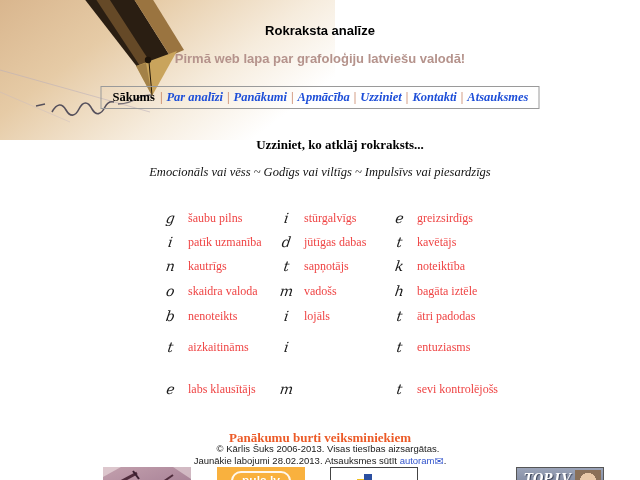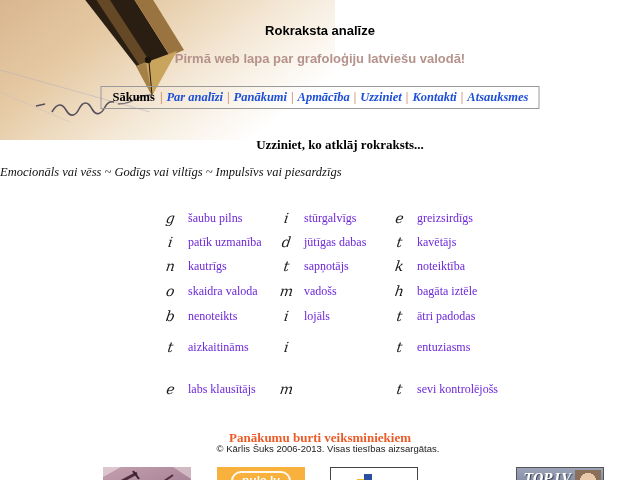--- a/index.html
+++ b/index.html
@@ -19,34 +19,34 @@
   
   #main-nav{top:86px;left:50%;transform:translateX(-50%);white-space:nowrap;
             border:1px solid #9a9a9a;padding:3px 9px;background:transparent;
             font-size:12.5px;font-weight:bold;z-index:5;}
   #main-nav .current{color:#000000;padding:0 2px;}
   #main-nav .sep{color:#bf6f4a;padding:0 3px;font-weight:normal;}
   #main-nav a{color:#1d4ed8;text-decoration:none;padding:0 1px;cursor:pointer;font-style:italic;}
 
   
   #intro-heading{top:137px;left:0;width:640px;text-align:center;font-weight:bold;font-size:13px;margin-left:20px;}
-  .tagline{left:0;width:640px;font-style:italic;font-size:12.5px;color:#111;}
+  .tagline{left:0;width:640px;text-align:center;font-style:italic;font-size:12.5px;color:#111;}
   #tagline-1{top:165px;}
   #tagline-2{top:183px;}
 
   
   #traits{left:157px;top:206px;display:grid;
           grid-template-columns:116px 113px 146px;
           grid-template-rows:24px 24px 24px 25px 25px 38px 46px;
           grid-auto-flow:column;}
   .trait{display:flex;align-items:center;}
   .glyph{flex:0 0 15px;margin:0 10px 0 6px;text-align:center;
          font-family:"DejaVu Serif",serif;font-style:italic;font-size:14px;color:#1a1a1a;
          transform:skewX(-8deg);}
-  .trait .label{font-size:12px;line-height:14px;color:#6d28d9;}
+  .trait .label{font-size:12px;line-height:14px;color:#ef4444;}
 
   
   #footer-promo{top:428px;left:0;width:640px;text-align:center;}
   #footer-promo a{color:#ec5b28;font-weight:bold;font-size:13px;text-decoration:none;cursor:pointer;}
   .smalltext{left:0;width:640px;text-align:center;
              font-family:"Liberation Sans",sans-serif;font-size:9.5px;color:#1a1a1a;}
   #footer-copy{top:443px;margin-left:8px;}
   #footer-updated{top:455px;}
   #footer-updated a{color:#3355cc;text-decoration:none;cursor:pointer;}
   .mail{color:#3355cc;font-size:11px;vertical-align:-1px;}
@@ -200,20 +200,23 @@
     <div class="trait">
         <span class="glyph">t</span>
         <span class="label">sevi kontrolējošs</span>
       </div>
   </div>
 
   <div id="footer-promo" class="abs">
     <a>Panākumu burti veiksminiekiem</a>
   </div>
   <div id="footer-copy" class="abs smalltext">© Kārlis Šuks 2006-2013. Visas tiesības aizsargātas.</div>
+  <div id="footer-updated" class="abs smalltext">
+    <span>Jaunākie labojumi 28.02.2013. Atsauksmes sūtīt </span><a>autoram</a><span class="mail">✉</span><span>.</span>
+  </div>
 
   <div id="banner-clock" class="abs banner">
     <svg width="88" height="31" viewBox="0 0 88 31">
       <defs>
         <linearGradient id="mv" x1="0" y1="0" x2="1" y2="1">
           <stop offset="0" stop-color="#c3a0ad"></stop>
             <stop offset="1" stop-color="#9f7890"></stop>
         </linearGradient>
       </defs>
       <rect width="88" height="31" fill="url(#mv)"></rect>

